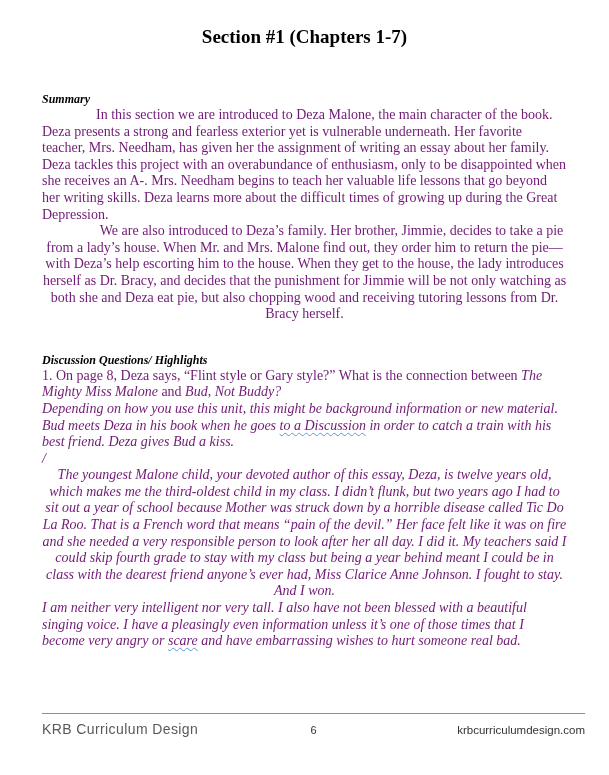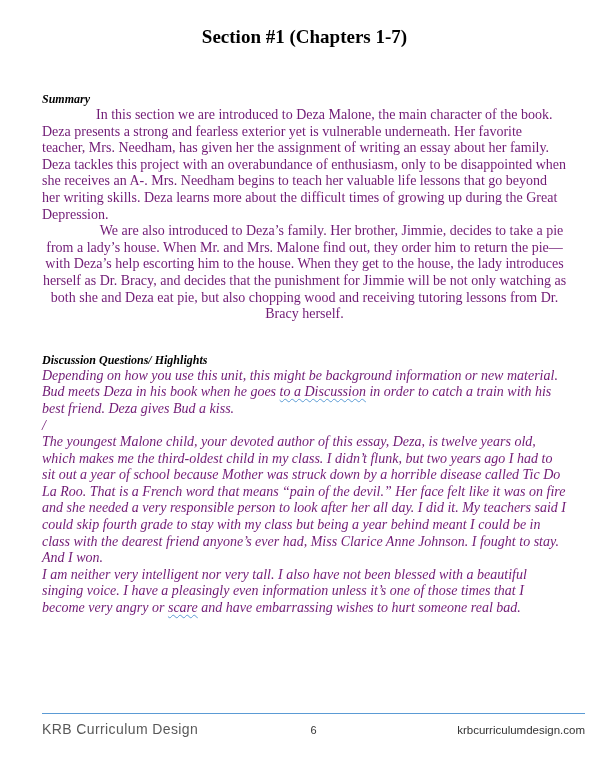--- a/index.html
+++ b/index.html
@@ -43,21 +43,21 @@
     color: #701a75;
   }
   .indented { text-indent: 54px; }
   .par-1 { margin-top: 8px; }
   .par-2 { margin-top: 6px; text-align: center; }
   .q-par  { margin-top: 13px; }
   .a-par  { font-style: italic; }
   .a-1 { margin-top: 10px; }
   .slash-par { margin-top: 9px; font-style: italic; }
   .q-2 { margin-top: 9px; }
-  .a-2 { margin-top: 10px; }
+  .a-2 { margin-top: 10px; text-align: center; }
   .a-3 { margin-top: 12px; }
   .book-title { font-style: italic; }
   .wavy {
     text-decoration: underline;
     text-decoration-style: wavy;
     text-decoration-color: var(--grammar-underline, #5b9bd5);
     text-decoration-thickness: 1px;
     text-underline-offset: 2px;
   }
   .footer {
@@ -98,20 +98,21 @@
   <div class="content">
 
     <h2 class="section-heading heading-summary">Summary</h2>
 
     <p class="body-par indented par-1">In this section we are introduced to Deza Malone, the main character of the book. Deza presents a strong and fearless exterior yet is vulnerable underneath. Her favorite teacher, Mrs. Needham, has given her the assignment of writing an essay about her family. Deza tackles this project with an overabundance of enthusiasm, only to be disappointed when she receives an A-. Mrs. Needham begins to teach her valuable life lessons that go beyond her writing skills. Deza learns more about the difficult times of growing up during the Great Depression.</p>
 
     <p class="body-par indented par-2">We are also introduced to Deza’s family. Her brother, Jimmie, decides to take a pie from a lady’s house. When Mr. and Mrs. Malone find out, they order him to return the pie—with Deza’s help escorting him to the house. When they get to the house, the lady introduces herself as Dr. Bracy, and decides that the punishment for Jimmie will be not only watching as both she and Deza eat pie, but also chopping wood and receiving tutoring lessons from Dr. Bracy herself.</p>
 
     <h2 class="section-heading heading-discussion">Discussion Questions/ Highlights</h2>
 
+    <p class="body-par q-par"><span>1. On page 8, Deza says, “Flint style or Gary style?” What is the connection between </span><span class="book-title">The Mighty Miss Malone</span><span> and </span><span class="book-title">Bud, Not Buddy?</span></p>
 
     <p class="body-par a-par a-1"><span>Depending on how you use this unit, this might be background information or new material. Bud meets Deza in his book when he goes </span><span class="wavy">to a Discussion</span><span> in order to catch a train with his best friend. Deza gives Bud a kiss.</span></p>
 
     <p class="body-par slash-par">/</p>
 
 
     <p class="body-par a-par a-2">The youngest Malone child, your devoted author of this essay, Deza, is twelve years old, which makes me the third-oldest child in my class. I didn’t flunk, but two years ago I had to sit out a year of school because Mother was struck down by a horrible disease called Tic Do La Roo. That is a French word that means “pain of the devil.” Her face felt like it was on fire and she needed a very responsible person to look after her all day. I did it. My teachers said I could skip fourth grade to stay with my class but being a year behind meant I could be in class with the dearest friend anyone’s ever had, Miss Clarice Anne Johnson. I fought to stay. And I won.</p>
 
     <p class="body-par a-par a-3"><span>I am neither very intelligent nor very tall. I also have not been blessed with a beautiful singing voice. I have a pleasingly even information unless it’s one of those times that I become very angry or </span><span class="wavy">scare</span><span> and have embarrassing wishes to hurt someone real bad.</span></p>
 

